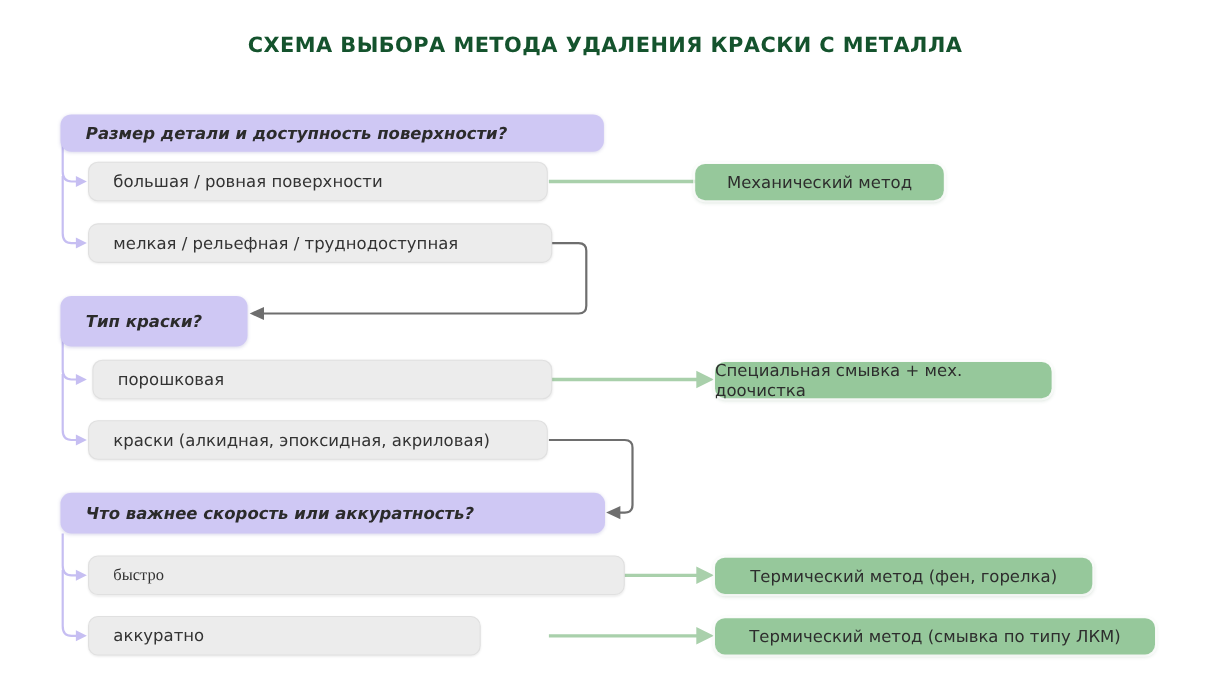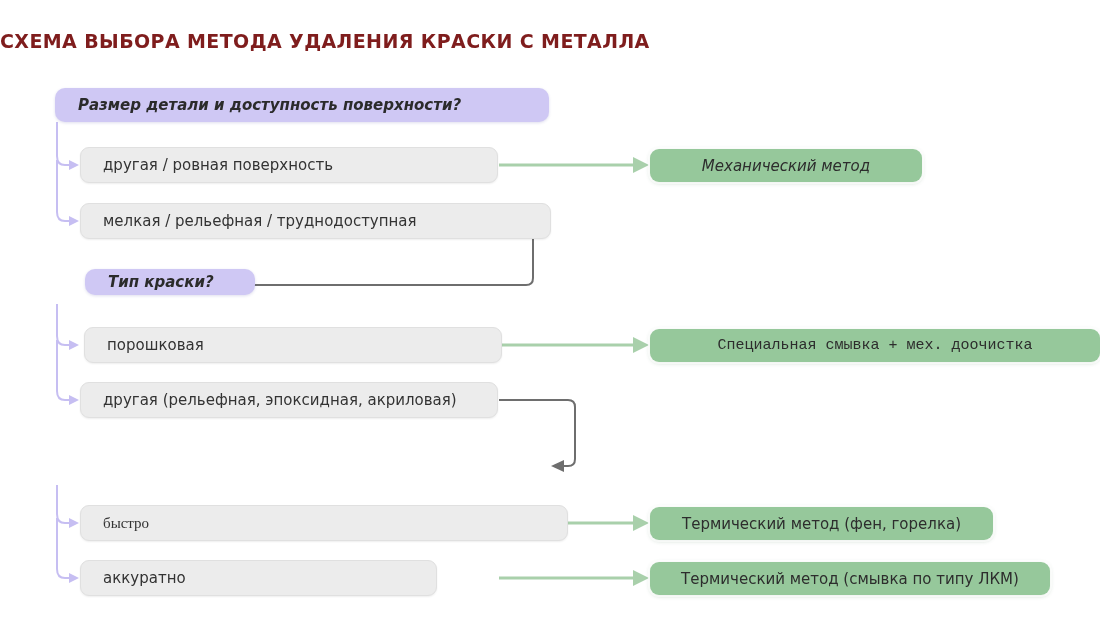--- a/index.html
+++ b/index.html
@@ -9,25 +9,25 @@
     position: relative;
     width: 1100px;
     height: 632px;
     background: #ffffff;
     overflow: hidden;
   }
   .title {
     position: absolute;
     left: 0; top: 30px;
     width: 100%;
-    text-align: left;
+    text-align: center;
     font-size: 19px;
     font-weight: bold;
     letter-spacing: 0.4px;
-    color: #7f1d1d;
+    color: #14532d;
   }
   .node {
     position: absolute;
     display: flex;
     align-items: center;
     font-size: 15px;
     color: #333333;
   }
   .question {
     background: #cfc8f4;
@@ -100,36 +100,37 @@
     <polygon points="649,523 633,515 633,531" fill="#a9d0ab"></polygon>
     <polygon points="649,578 633,570 633,586" fill="#a9d0ab"></polygon>
 
     <path d="M499 221 H526 Q533 221 533 228 V278 Q533 285 526 285 H239" stroke="#6e6e6e" stroke-width="2"></path>
     <polygon points="227,285 240,279 240,291" fill="#6e6e6e"></polygon>
 
     <path d="M499 400 H568 Q575 400 575 407 V459 Q575 466 568 466 H562" stroke="#6e6e6e" stroke-width="2"></path>
     <polygon points="551,466 564,460 564,472" fill="#6e6e6e"></polygon>
   </svg>
 
-  <div class="node question" style="left:55px; top:88px; width:494px; height:34px;">Размер детали и доступность поверхности?</div>
+  <div class="node question" style="left:55px; top:104px; width:494px; height:34px;">Размер детали и доступность поверхности?</div>
 
-  <div class="node option" style="left:80px; top:147px; width:418px; height:36px;">другая / ровная поверхность</div>
+  <div class="node option" style="left:80px; top:147px; width:418px; height:36px;">большая / ровная поверхности</div>
 
-  <div class="node result" style="left:650px; top:149px; width:272px; height:33px;font-style:italic;">Механический метод</div>
+  <div class="node result" style="left:632px; top:149px; width:226px; height:33px;">Механический метод</div>
 
-  <div class="node option" style="left:80px; top:203px; width:471px; height:36px;">мелкая / рельефная / труднодоступная</div>
+  <div class="node option" style="left:80px; top:203px; width:422px; height:36px;">мелкая / рельефная / труднодоступная</div>
 
-  <div class="node question" style="left:55px; top:269px; width:170px; height:26px;margin-left:30px;">Тип краски?</div>
+  <div class="node question" style="left:55px; top:269px; width:170px; height:46px;">Тип краски?</div>
 
   <div class="node option" style="left:84px; top:327px; width:418px; height:36px;">порошковая</div>
 
-  <div class="node result" style="left:650px; top:329px; width:450px; height:33px;font-family:Liberation Mono, monospace;">Специальная смывка + мех. доочистка</div>
+  <div class="node result" style="left:650px; top:329px; width:306px; height:33px;">Специальная смывка + мех. доочистка</div>
 
-  <div class="node option" style="left:80px; top:382px; width:418px; height:36px;">другая (рельефная, эпоксидная, акриловая)</div>
+  <div class="node option" style="left:80px; top:382px; width:418px; height:36px;">краски (алкидная, эпоксидная, акриловая)</div>
 
+  <div class="node question" style="left:55px; top:448px; width:495px; height:37px;">Что важнее скорость или аккуратность?</div>
 
   <div class="node option" style="left:80px; top:505px; width:488px; height:36px;font-family:Liberation Serif, serif;">быстро</div>
 
   <div class="node result" style="left:650px; top:507px; width:343px; height:33px;">Термический метод (фен, горелка)</div>
 
   <div class="node option" style="left:80px; top:560px; width:357px; height:36px;">аккуратно</div>
 
   <div class="node result" style="left:650px; top:562px; width:400px; height:33px;">Термический метод (смывка по типу ЛКМ)</div>
 
 </div>

